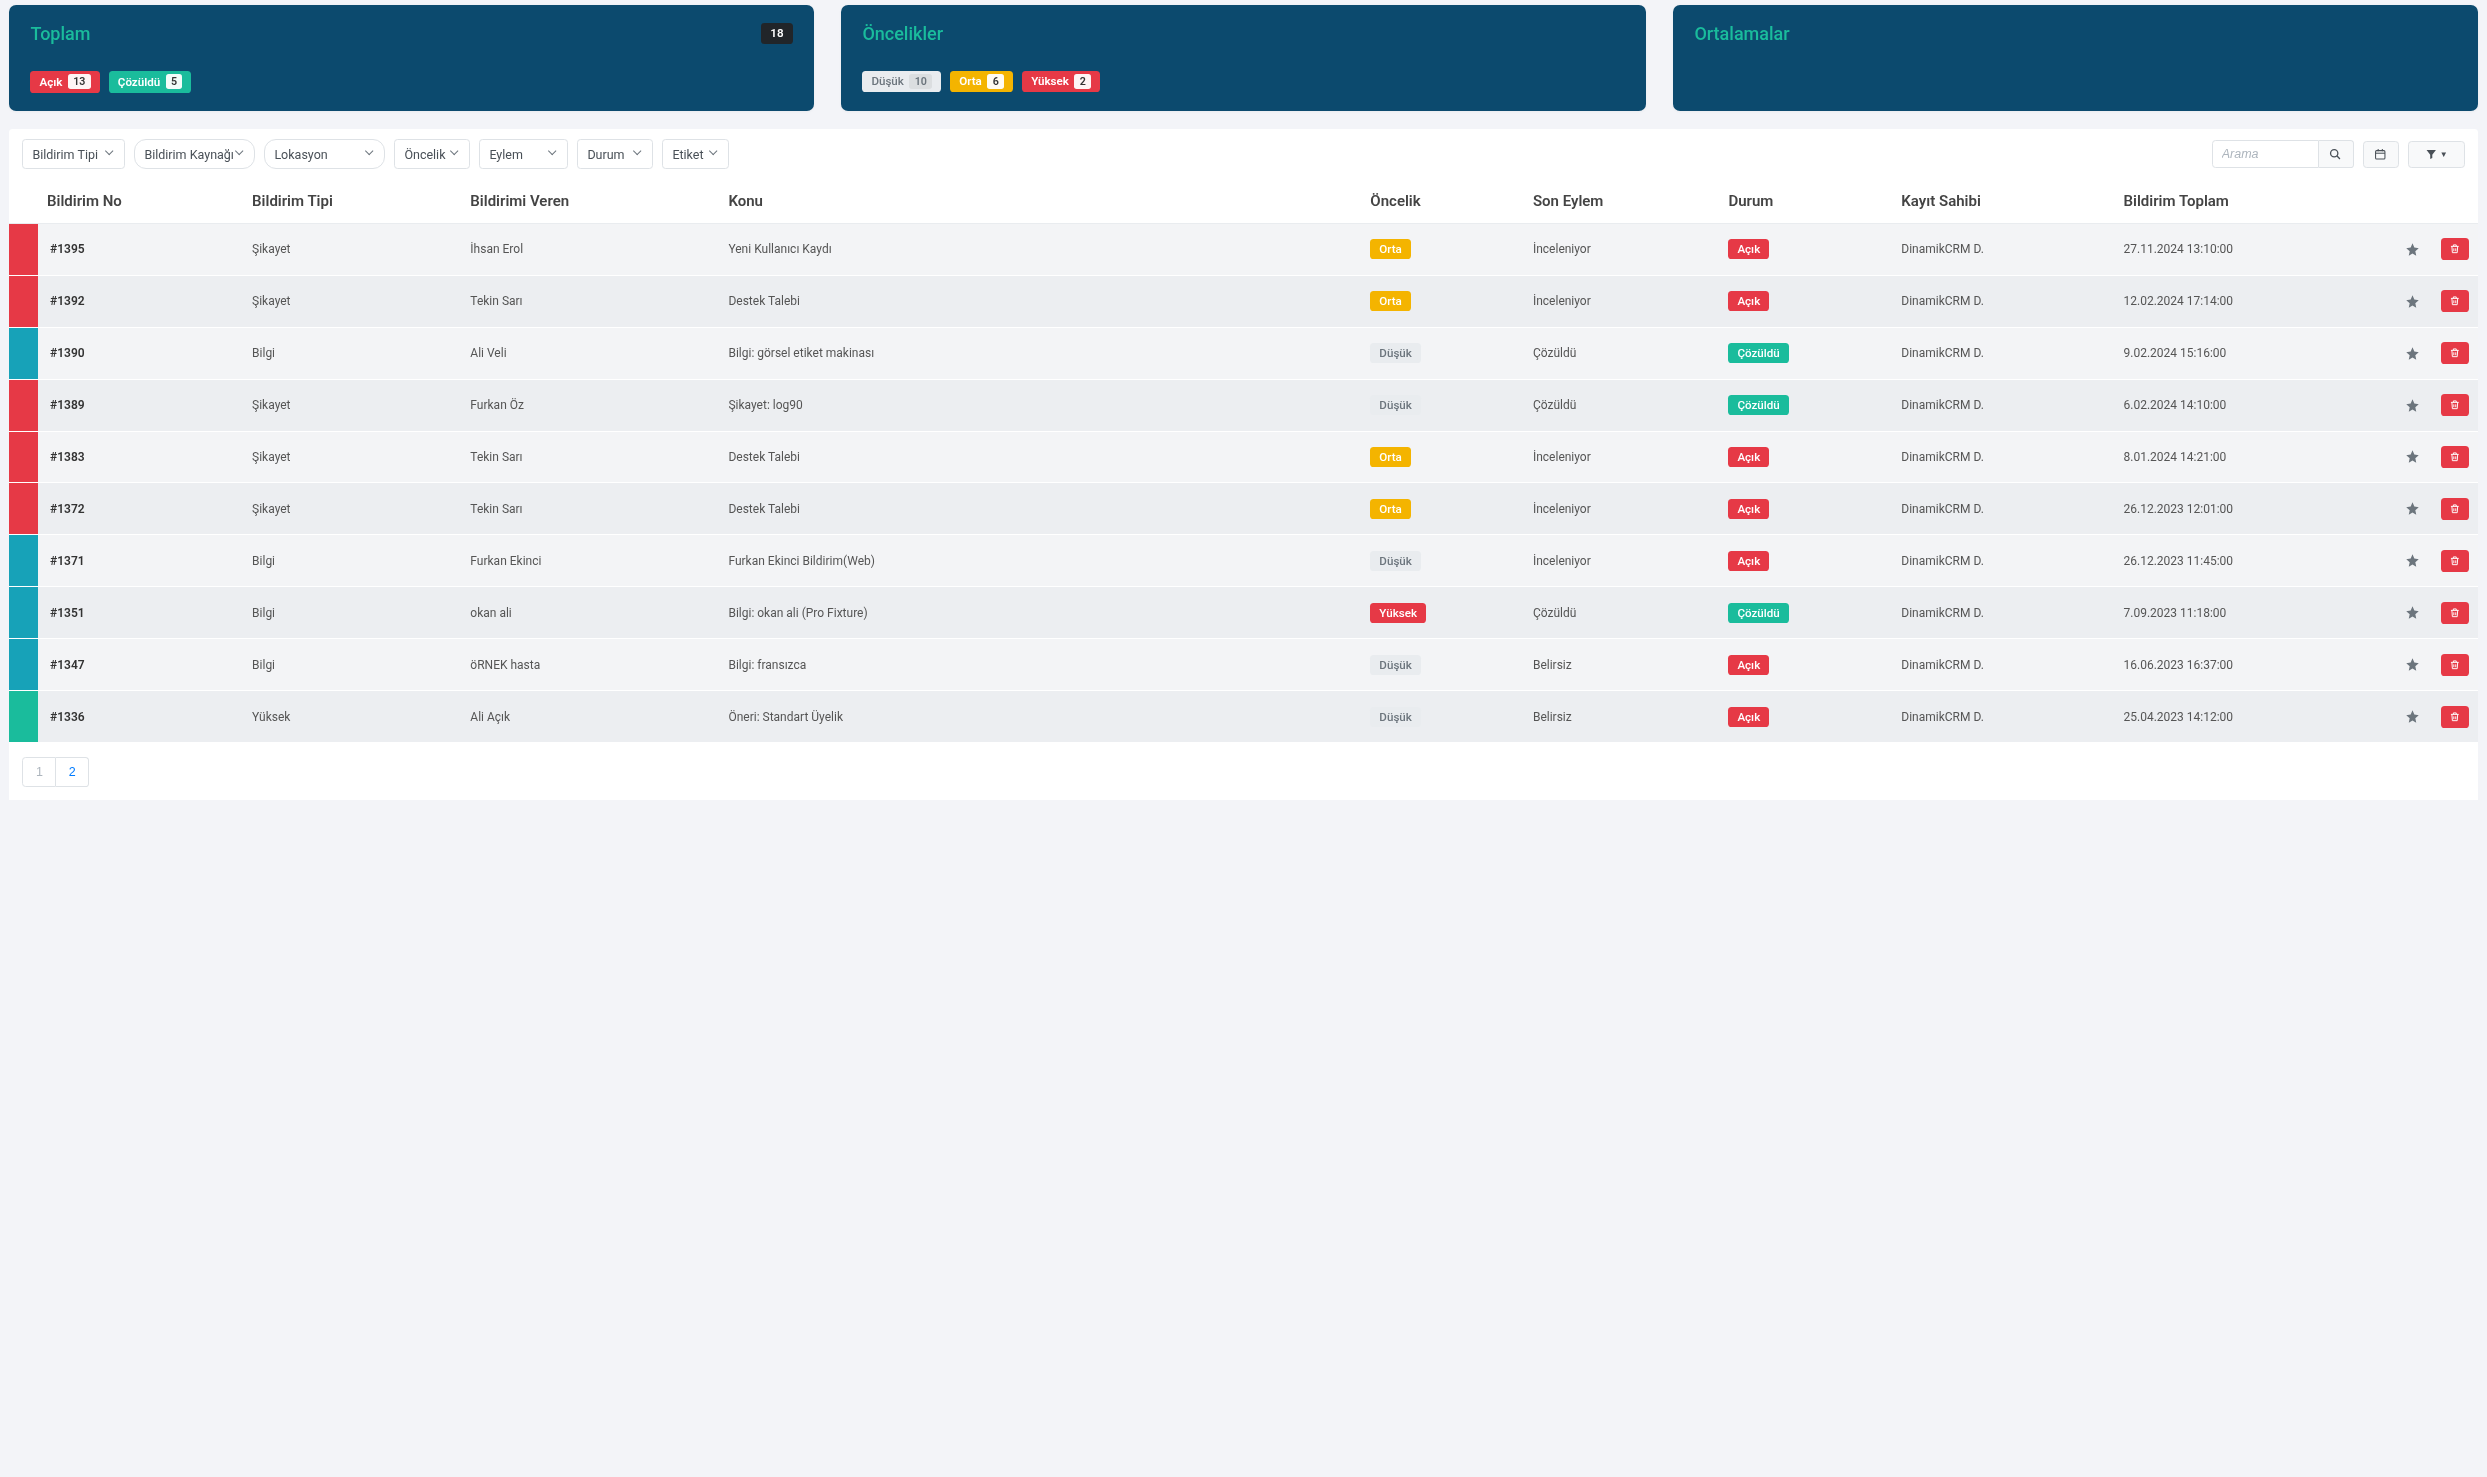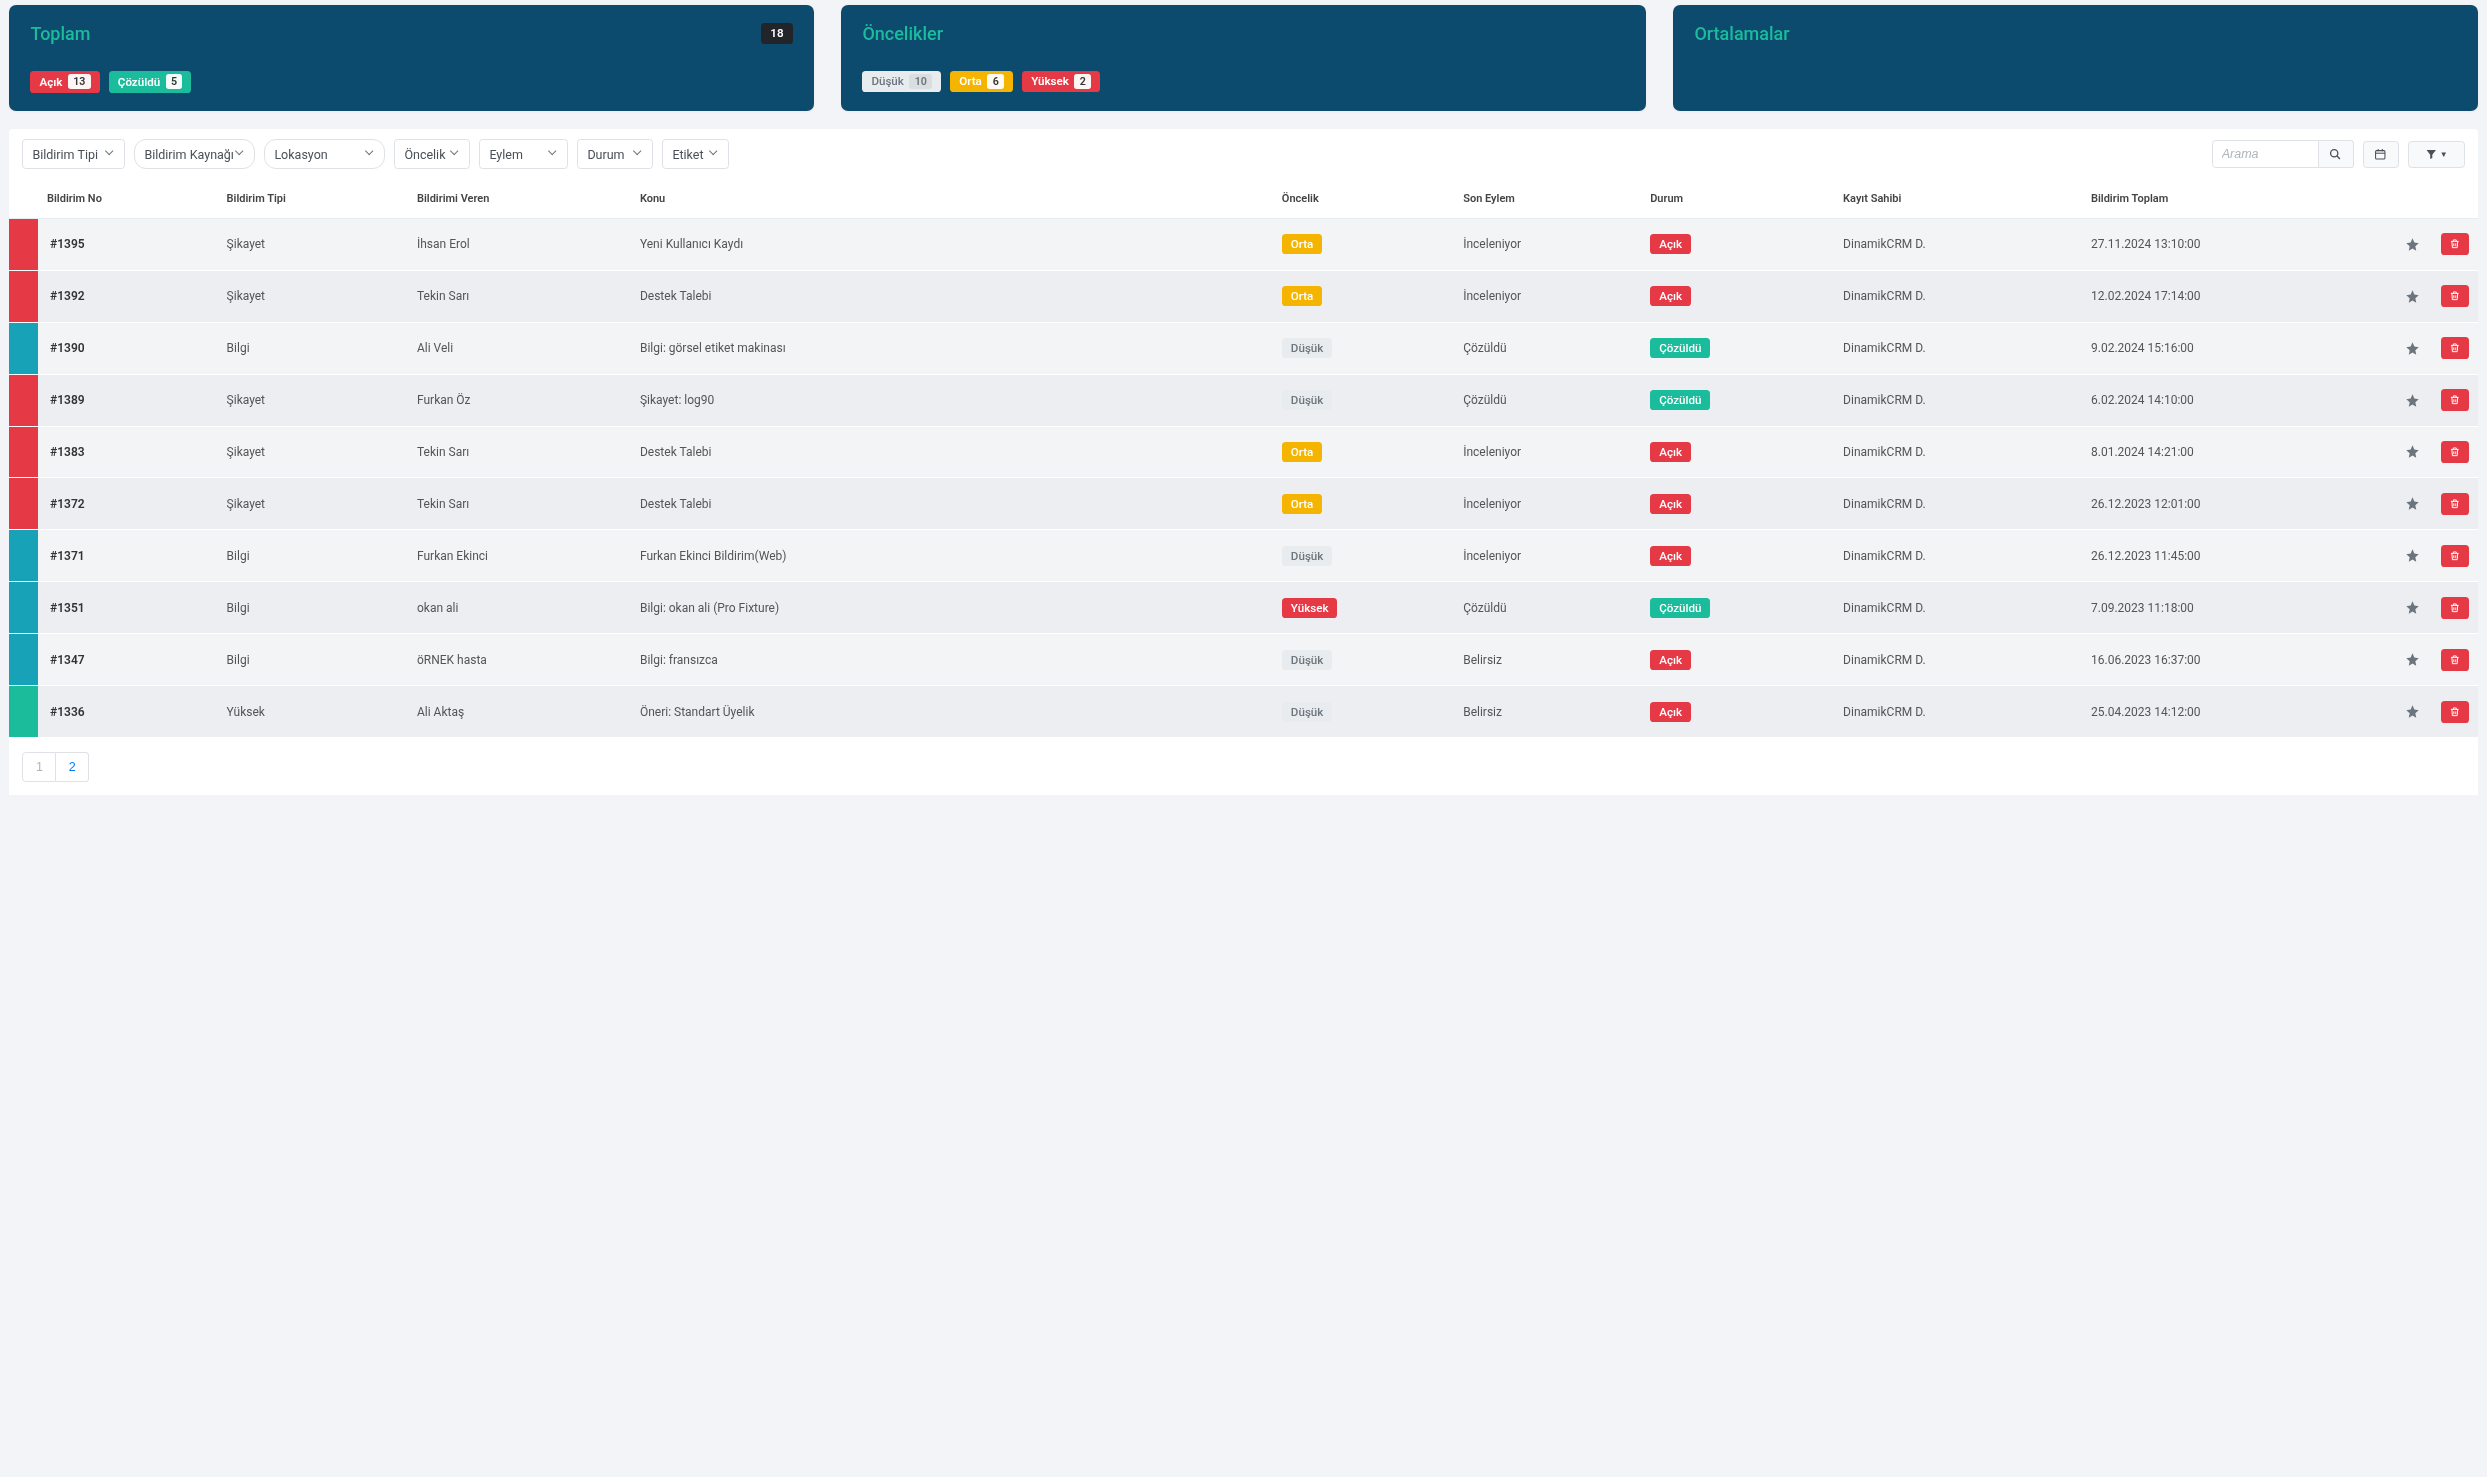--- a/index.html
+++ b/index.html
@@ -138,21 +138,21 @@
     table {
       width: 100%;
       border-collapse: collapse;
       background: #f3f4f6;
     }
     thead th {
       background: #fff;
       text-align: left;
       padding: 12.5px 9px;
       font-weight: 600;
-      font-size: 11px;
+      font-size: 15px;
       color: #444;
       border-bottom: 0.9px solid #e9ecef;
     }
     tbody tr {
       border-bottom: 0.9px solid #fff;
     }
     tbody tr:nth-child(odd) { background: #f3f4f6; }
     tbody tr:nth-child(even) { background: #eceef1; }
     tbody td {
       padding: 14.3px 9px;
@@ -524,21 +524,21 @@
               <svg width="11.6" height="11.6" viewBox="0 0 24 24" fill="none" stroke="#fff" stroke-width="2">
                 <path d="M4 7h16M9 7V4h6v3M6 7l1 13h10l1-13M10 11v6M14 11v6"></path>
               </svg>
             </span>
           </button></td>
       </tr>
       <tr>
         <td class="color-bar bar-green"></td>
         <td class="td-id">#1336</td>
         <td>Yüksek</td>
-        <td>Ali Aktaş</td>
+        <td>Ali Açık</td>
         <td>Öneri: Standart Üyelik</td>
         <td><span class="pill pill-gray">Düşük</span></td>
         <td>Belirsiz</td>
         <td><span class="pill pill-red">Açık</span></td>
         <td>DinamikCRM D.</td>
         <td>25.04.2023 14:12:00</td>
         <td class="star-cell"><span class="star-icon"><svg width="15" height="15" viewBox="0 0 24 24" fill="#6c757d">
               <path d="M12 2l2.9 6.9L22 10l-5.5 4.8L18 22l-6-3.5L6 22l1.5-7.2L2 10l7.1-1.1L12 2z"></path>
             </svg></span></td>
         <td class="trash-cell"><button class="trash-btn">

